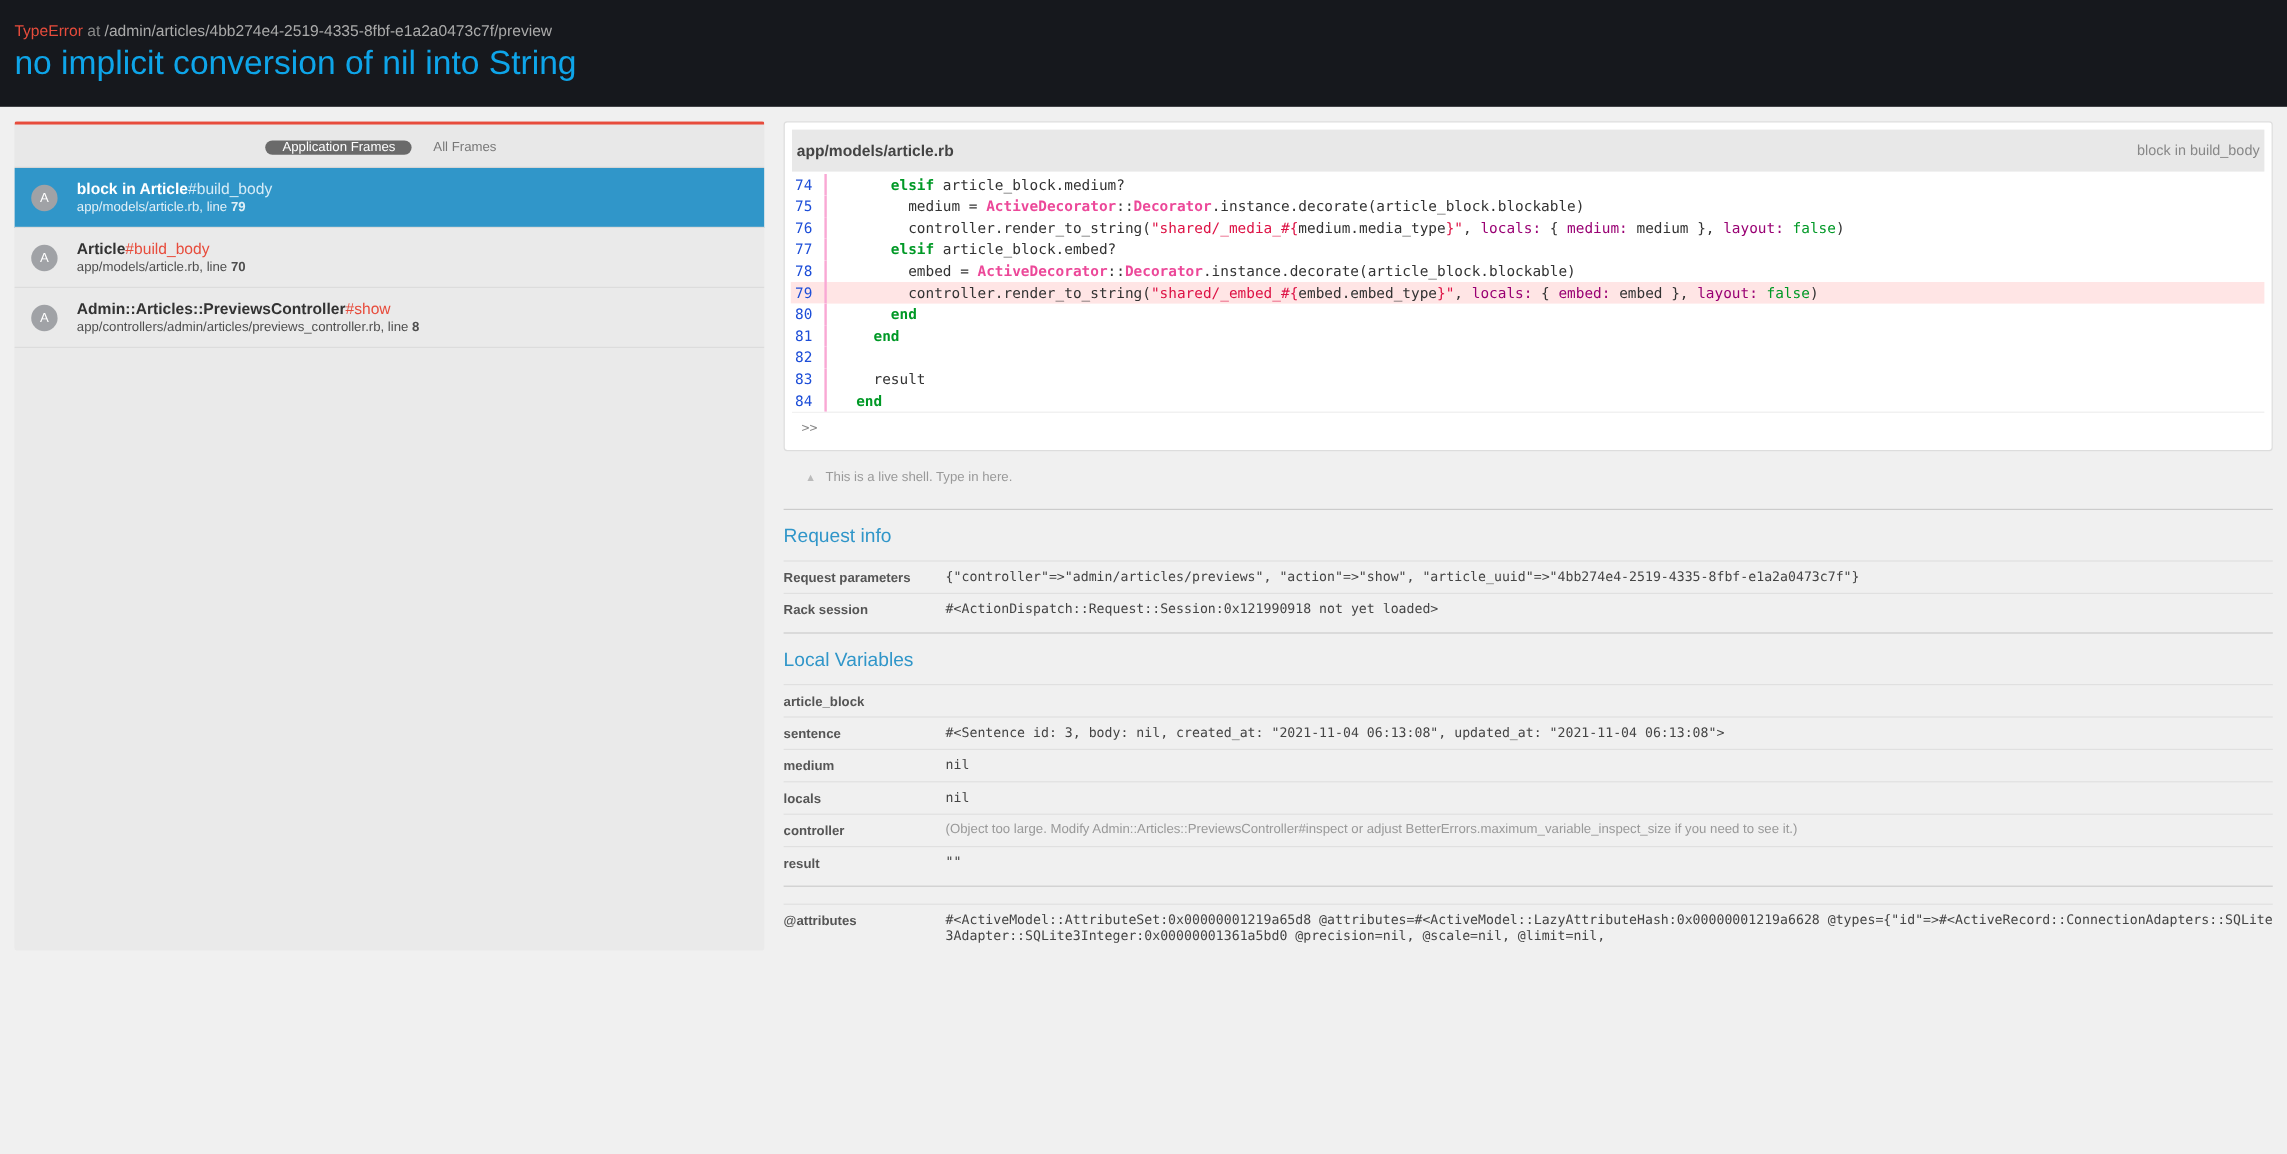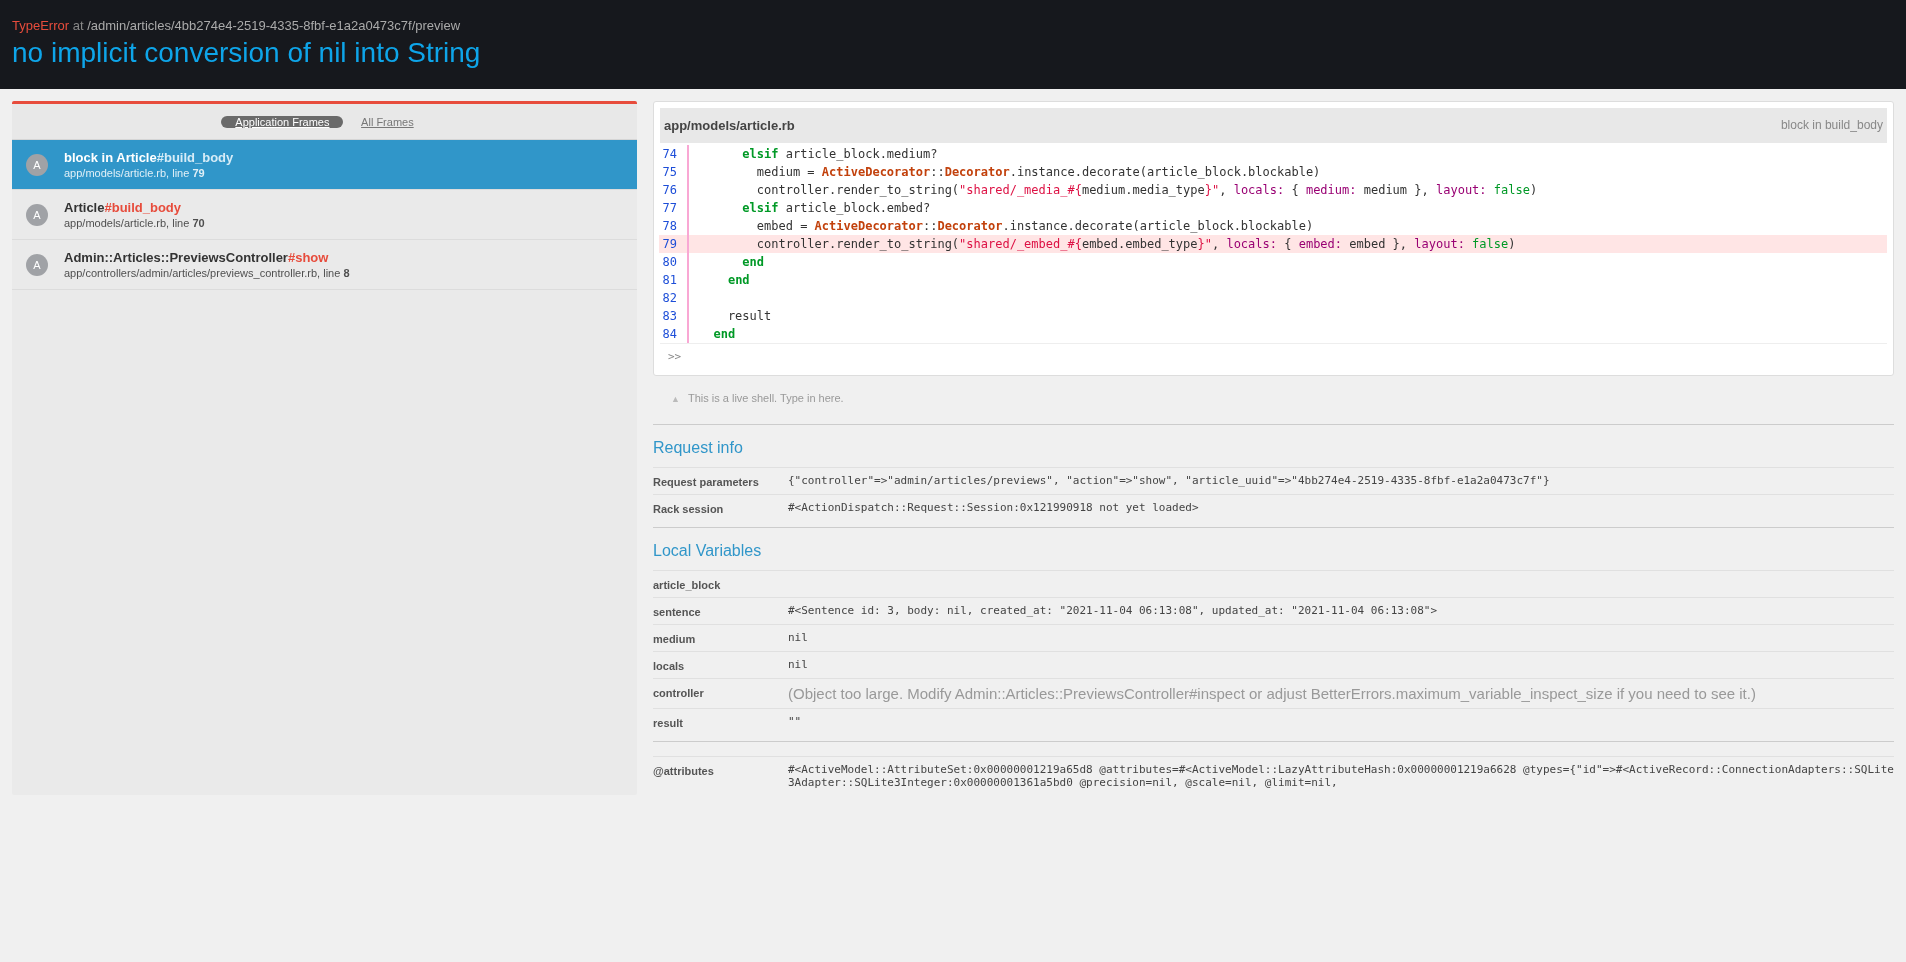--- a/index.html
+++ b/index.html
@@ -6,58 +6,58 @@
 body { font-family: -apple-system, BlinkMacSystemFont, "Segoe UI", Helvetica, Arial, sans-serif; background: #f0f0f0; color: #333; font-size: 13px; }
 .header { background: #16181d; color: #fff; padding: 18px 12px 20px; }
 .header-top { font-size: 13px; margin-bottom: 4px; }
 .error-type { color: #e74c3c; font-weight: 500; }
 .header-at { color: #888; }
 .header-path { color: #aaa; }
 .error-msg { font-size: 28px; font-weight: 300; color: #0ea5e9; }
 .container { display: flex; padding: 12px; gap: 16px; }
 .left-panel { width: 625px; background: #eaeaea; border-top: 3px solid #e74c3c; border-radius: 2px; overflow: hidden; min-height: 680px; }
 .tabs { background: #e8e8e8; padding: 10px 0; text-align: center; border-bottom: 1px solid #d5d5d5; }
-.tab { display: inline-block; padding: 0 14px; border-radius: 12px; font-size: 11px; color: #777; cursor: pointer; text-decoration: underline; }
+.tab { display: inline-block; padding: 0 14px; border-radius: 12px; font-size: 11px; color: #777; cursor: pointer; }
 .tab.active { background: #6a6a6a; color: #fff; }
 .frame { display: flex; align-items: center; padding: 10px 14px; border-bottom: 1px solid #dcdcdc; cursor: pointer; }
 .frame.selected { background: #3096c9; color: #fff; }
 .frame-icon { width: 22px; height: 22px; border-radius: 50%; background: #a0a2a6; color: #fff; display: flex; align-items: center; justify-content: center; font-size: 11px; margin-right: 16px; flex-shrink: 0; }
 .frame-content { flex: 1; }
 .frame-title { font-size: 13px; font-weight: 600; }
-.frame-method { font-weight: 700; }
+.frame-method { font-weight: 400; }
 .frame.selected .frame-method { color: #d6ecf7; }
 .frame:not(.selected) .frame-method { color: #e74c3c; }
 .frame-loc { font-size: 11px; margin-top: 2px; opacity: 0.85; }
 .frame-loc b { font-weight: 600; }
 .right-panel { flex: 1; }
 .code-box { background: #fff; border: 1px solid #ddd; border-radius: 3px; padding: 6px; margin-bottom: 10px; }
 .code-header { display: flex; justify-content: space-between; background: #e8e8e8; padding: 10px 4px; font-size: 13px; }
 .code-file { font-weight: 600; color: #444; }
 .code-loc { color: #888; font-size: 12px; }
 .code-body { font-family: Menlo, Monaco, Consolas, monospace; font-size: 12px; line-height: 1.5; border-left: 1px solid #eee; margin: 2px 0 0 28px; }
 .code-line { display: flex; }
 .code-line.hl { background: #ffe5e5; }
 .ln { width: 30px; text-align: right; padding-right: 10px; color: #1d4ed8; user-select: none; border-right: 2px solid #f9a8d4; margin-left: -30px; background: #fff; }
 .code-line.hl .ln { background: #ffe5e5; }
 .lc { white-space: pre; padding-left: 10px; }
 .kw { color: #009926; font-weight: bold; }
-.cls { color: #c2410c; font-weight: bold; }
+.cls { color: #ec4899; font-weight: bold; }
 .str { color: #d14; }
 .sym { color: #990073; }
 .bool { color: #009926; }
 .prompt { padding: 6px 8px; color: #888; font-family: Menlo, monospace; font-size: 11px; border-top: 1px solid #eee; }
 .shell-hint { color: #999; font-size: 11px; padding: 6px 0 14px 18px; }
 .shell-hint::before { content: "▲"; color: #bbb; font-size: 9px; margin-right: 8px; }
 .section { border-top: 1px solid #ccc; padding-top: 14px; margin-top: 6px; }
 .section h3 { color: #3096c9; font-size: 16px; font-weight: 500; margin-bottom: 10px; }
 .kv-table { width: 100%; }
 .kv-row { display: flex; border-top: 1px solid #e0e0e0; padding: 6px 0; }
 .kv-key { width: 135px; font-size: 11px; font-weight: 600; color: #555; flex-shrink: 0; padding-top: 2px; }
 .kv-val { flex: 1; font-family: Menlo, Monaco, monospace; font-size: 11px; color: #444; word-break: break-all; }
-.kv-val.dim { color: #999; font-family: inherit; font-size: 15px; }
+.kv-val.dim { color: #999; font-family: inherit; font-size: 11px; }
 </style>
 </head>
 <body>
 
 <div class="header">
   <div class="header-top">
     <span class="error-type">TypeError</span><span class="header-at"> at </span><span class="header-path">/admin/articles/4bb274e4-2519-4335-8fbf-e1a2a0473c7f/preview</span>
   </div>
   <div class="error-msg">no implicit conversion of nil into String</div>
 </div>

